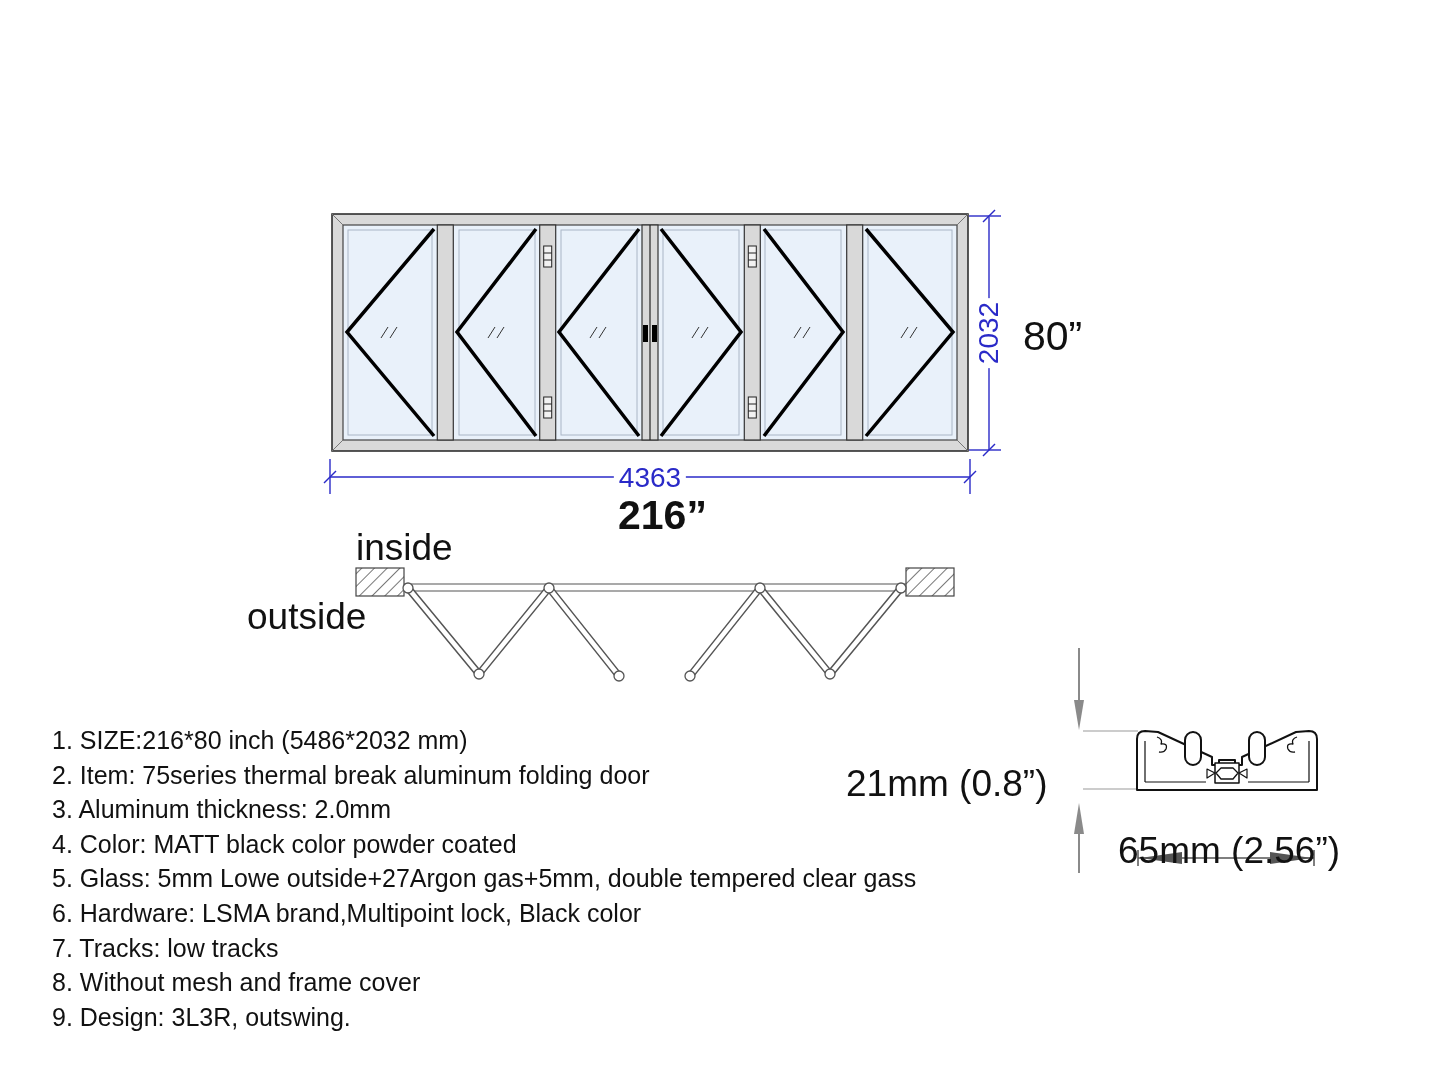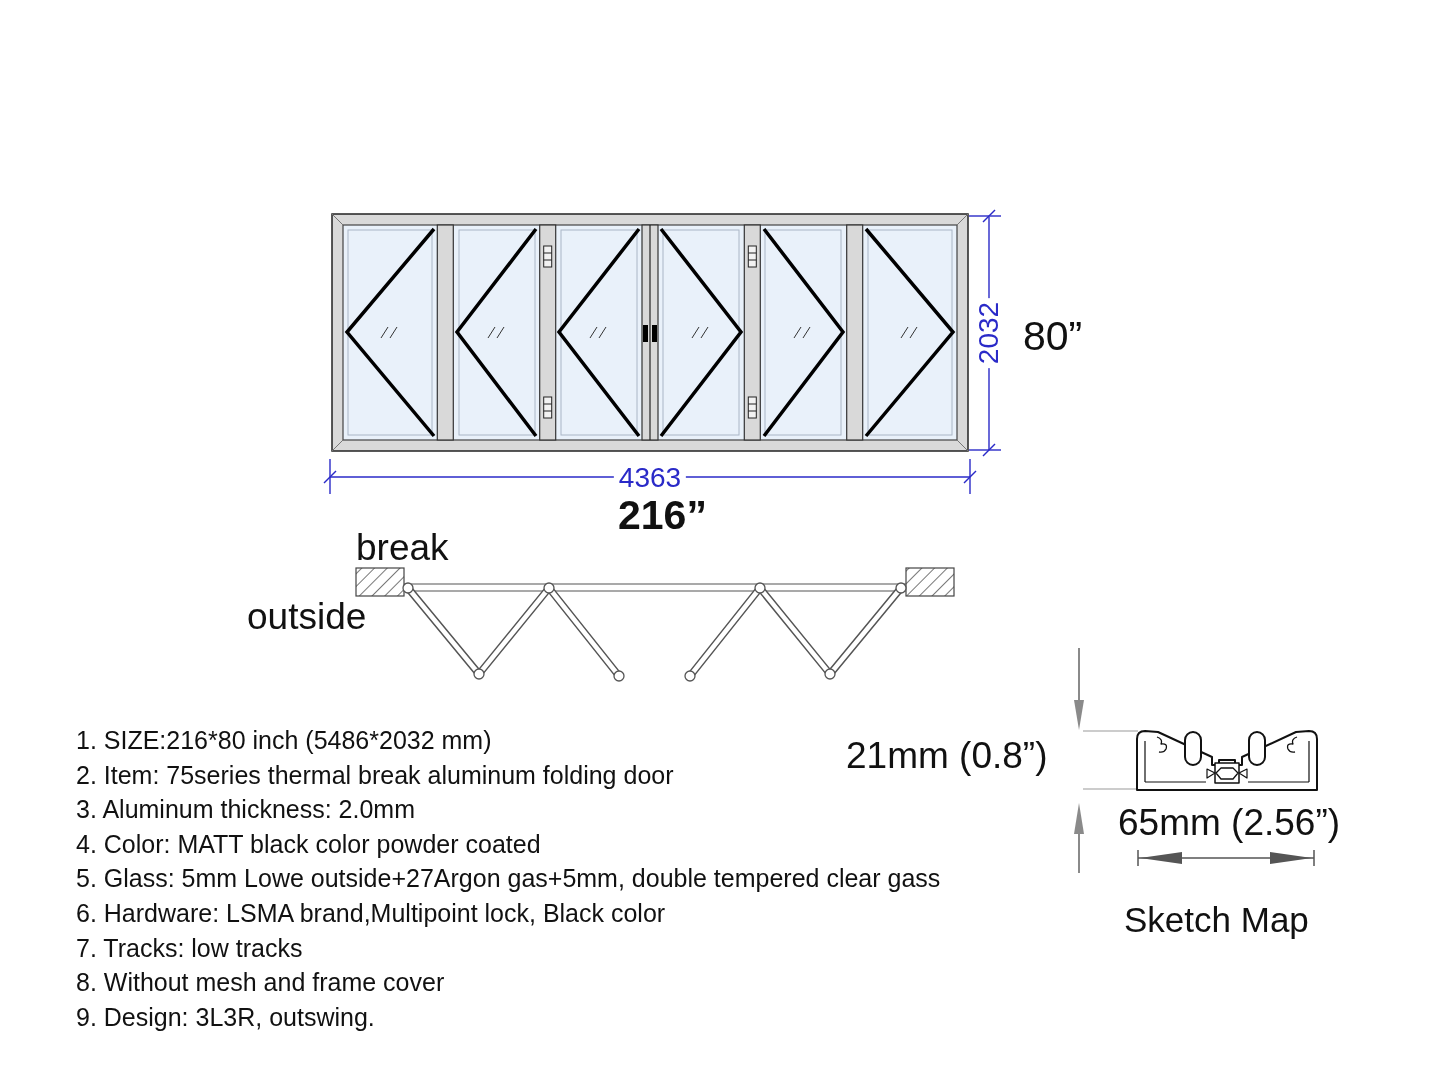--- a/index.html
+++ b/index.html
@@ -2,34 +2,34 @@
 <html><head>
 <meta charset="utf-8">
 <style>
   html,body{margin:0;padding:0;background:#fff;}
   .page{position:relative;width:1445px;height:1084px;background:#ffffff;overflow:hidden;
         font-family:"Liberation Sans",sans-serif;color:#111;}
   .lineart{position:absolute;left:0;top:0;}
   .t{position:absolute;white-space:nowrap;color:#111;}
   .dim-black{font-size:41px;}
   .side-label{font-size:37px;}
-  .sketch-label{font-size:37px;}
+  .sketch-label{font-size:37px;margin-top:28px;}
   .sketch-caption{font-size:35px;}
   .dim-blue{font-size:28px;color:#2a2ac8;background:#fff;padding:0 5px;}
   #dim-5486{left:650px;top:462px;transform:translateX(-50%);}
   #dim-2032{left:989px;top:333px;transform:translate(-50%,-50%) rotate(-90deg);padding:0 4px;}
   #dim-216{left:618px;top:492px;font-weight:bold;}
   #dim-80{left:1023px;top:313px;}
   #label-inside{left:356px;top:527px;}
   #label-outside{left:247px;top:596px;}
   #dim-21{left:846px;top:735px;}
   #dim-65{left:1118px;top:802px;}
   #label-sketch{left:1124px;top:900px;}
   .specs{position:absolute;left:52px;top:723px;font-size:25px;}
-  .specs .spec-line{height:34.6px;line-height:34.6px;margin-left:24px;}
+  .specs .spec-line{height:34.6px;line-height:34.6px;}
 </style>
 </head>
 <body>
 
 <div class="page">
 
   <svg class="lineart" width="1445" height="1084" viewBox="0 0 1445 1084">
     <defs>
       <pattern id="hatch" width="9" height="9" patternUnits="userSpaceOnUse" patternTransform="rotate(45)">
         <line x1="0" y1="0" x2="0" y2="9" stroke="#555" stroke-width="1.6"></line>
@@ -177,32 +177,31 @@
         <polygon points="1312,858 1270,852 1270,864" stroke="none"></polygon>
       </g>
     </g>
   </svg>
 
   <div id="dim-5486" class="t dim-blue">4363</div>
   <div id="dim-2032" class="t dim-blue">2032</div>
   <div id="dim-216" class="t dim-black">216”</div>
   <div id="dim-80" class="t dim-black">80”</div>
 
-  <div id="label-inside" class="t side-label">break</div>
+  <div id="label-inside" class="t side-label">inside</div>
   <div id="label-outside" class="t side-label">outside</div>
 
   <div class="specs">
     <div class="spec-line">1. SIZE:216*80 inch (5486*2032 mm)</div>
     <div class="spec-line">2. Item: 75series thermal break aluminum folding door</div>
     <div class="spec-line">3. Aluminum thickness: 2.0mm</div>
     <div class="spec-line">4. Color: MATT black color powder coated</div>
     <div class="spec-line">5. Glass: 5mm Lowe outside+27Argon gas+5mm, double tempered clear gass</div>
     <div class="spec-line">6. Hardware: LSMA brand,Multipoint lock, Black color</div>
     <div class="spec-line">7. Tracks: low tracks</div>
     <div class="spec-line">8. Without mesh and frame cover</div>
     <div class="spec-line">9. Design: 3L3R, outswing.</div>
   </div>
 
   <div id="dim-21" class="t sketch-label">21mm (0.8”)</div>
   <div id="dim-65" class="t sketch-label">65mm (2.56”)</div>
-  <div id="label-sketch" class="t sketch-caption">Sketch Map</div>
 
 </div>
 
 </body></html>

